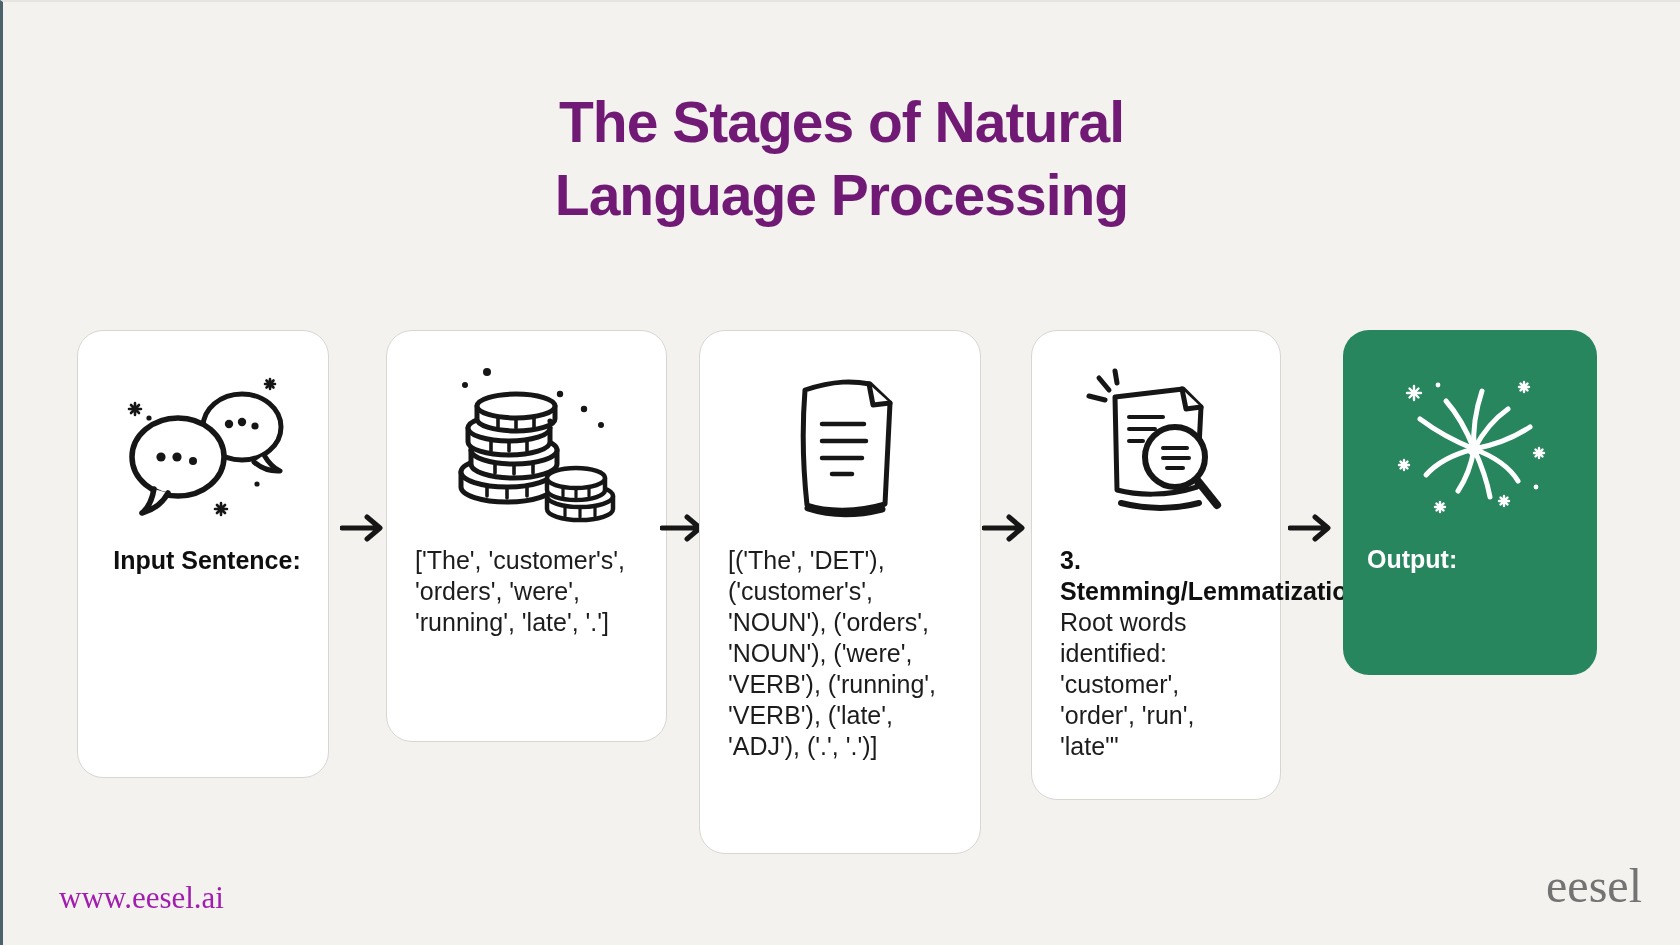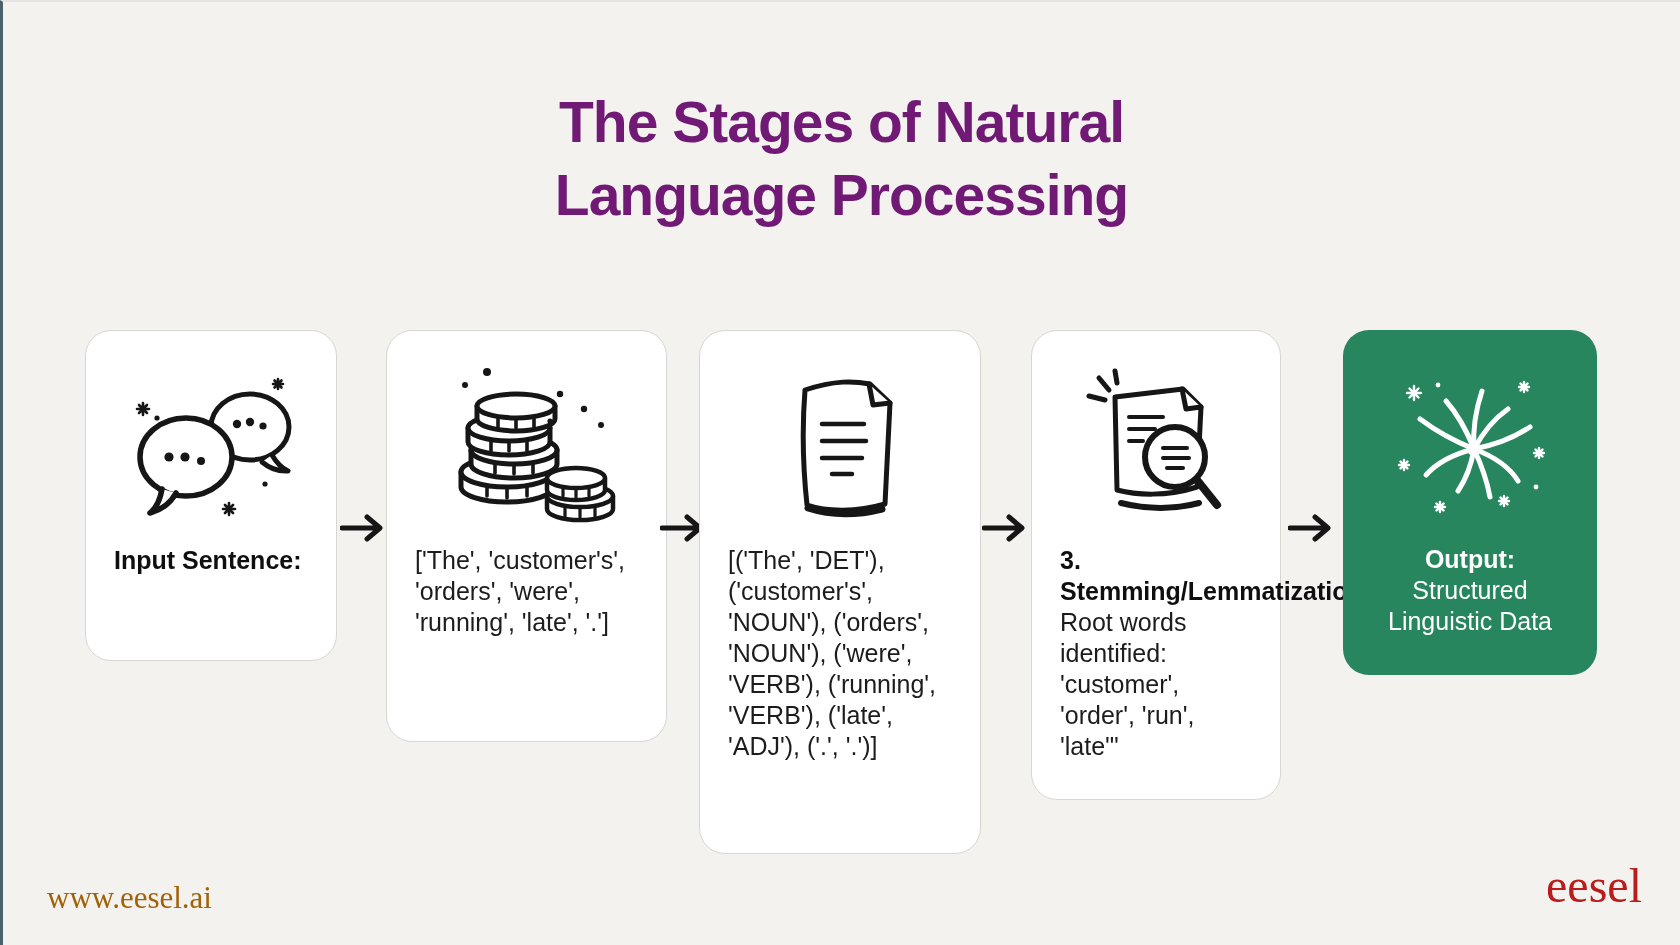--- a/index.html
+++ b/index.html
@@ -21,53 +21,53 @@
     font-size:57px; line-height:1.28; font-weight:700;
     letter-spacing:-1px; color:#701a75;
   }
 
   .stage {
     position:absolute; top:328px;
     background:#ffffff;
     border:1.5px solid #d9d6d2;
     border-radius:26px;
   }
-  .s1 { left:82px;   width:252px; height:331px; }
+  .s1 { left:74px;   width:252px; height:448px;text-align:center; }
   .s2 { left:383px;  width:281px; height:412px; }
   .s3 { left:696px;  width:282px; height:524px; }
   .s4 { left:1028px; width:250px; height:470px; }
   .s5 { left:1340px; width:254px; height:345px; }
 
   .icon-box {
     position:absolute; top:20px; left:0; right:0; height:192px;
     display:flex; align-items:center; justify-content:center;
   }
 
   .card-text {
     position:absolute; top:214px; left:28px; right:20px;
     font-size:25px; line-height:31px; color:#1c1c1c;
   }
   .heading { display:block; font-weight:700; color:#0f0f0f; }
 
   .stage-output { background:#28865f; border:none; }
-  .stage-output .card-text { color:#ffffff; text-align:center; left:24px; right:24px; }
+  .stage-output .card-text { color:#ffffff; text-align:left; left:24px; right:24px; }
   .stage-output .heading { color:#ffffff; }
 
   .arrow { position:absolute; top:511px; width:48px; height:30px; }
   .a1 { left:337px; } .a2 { left:657px; } .a3 { left:979px; } .a4 { left:1285px; }
 
   .footer-url {
-    position:absolute; left:44px; top:878px;
+    position:absolute; left:56px; top:878px;
     font-family:"Liberation Serif", serif;
-    font-size:31px; color:#a16207;
+    font-size:31px; color:#a21caf;
   }
   .footer-brand {
     position:absolute; right:38px; top:856px;
     font-family:"Liberation Serif", serif;
-    font-size:48px; color:#b91c1c;
+    font-size:48px; color:#737373;
   }
 </style>
 </head>
 <body>
 
 <div class="canvas">
 
   <div></div>
 
   <h1 class="title">The Stages of Natural Language Processing</h1>
@@ -237,20 +237,19 @@
           <path d="M18 91 v10 M13 96 h10 M14.5 92.5 l7 7 M21.5 92.5 l-7 7"></path>
           <path d="M118 127 v10 M113 132 h10 M114.5 128.5 l7 7 M121.5 128.5 l-7 7"></path>
           <path d="M54 133 v10 M49 138 h10 M50.5 134.5 l7 7 M57.5 134.5 l-7 7"></path>
         </g>
         <circle cx="52" cy="16" r="2.4" fill="#ffffff"></circle>
         <circle cx="150" cy="118" r="2.4" fill="#ffffff"></circle>
       </svg>
     </div>
     <div class="card-text">
       <span class="heading">Output:</span>
-      <span>Structured Linguistic Data</span>
     </div>
   </div>
 
   <div class="footer-url">www.eesel.ai</div>
   <div class="footer-brand">eesel</div>
 
 </div>
 
 </body></html>

